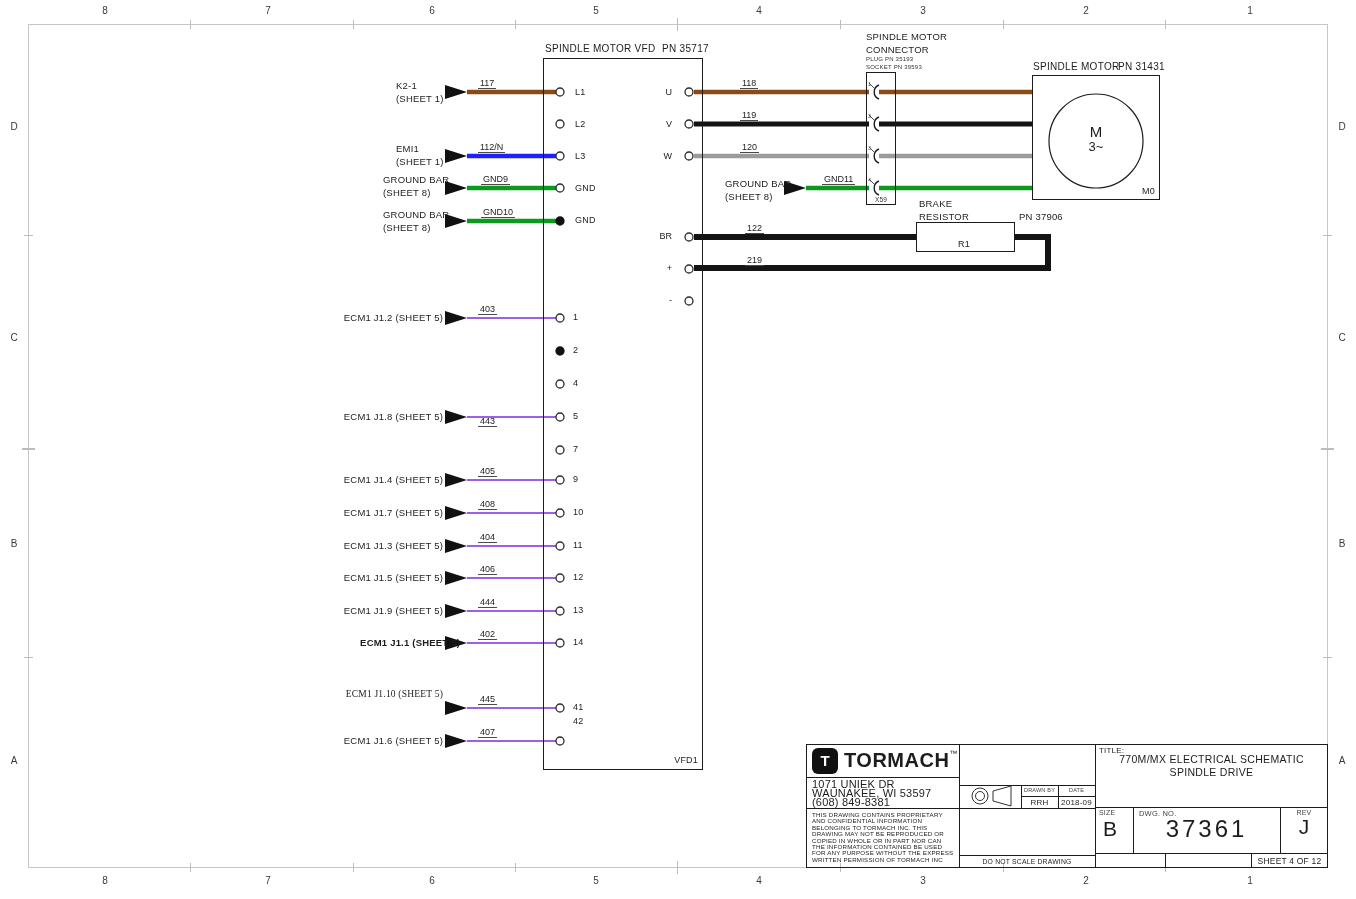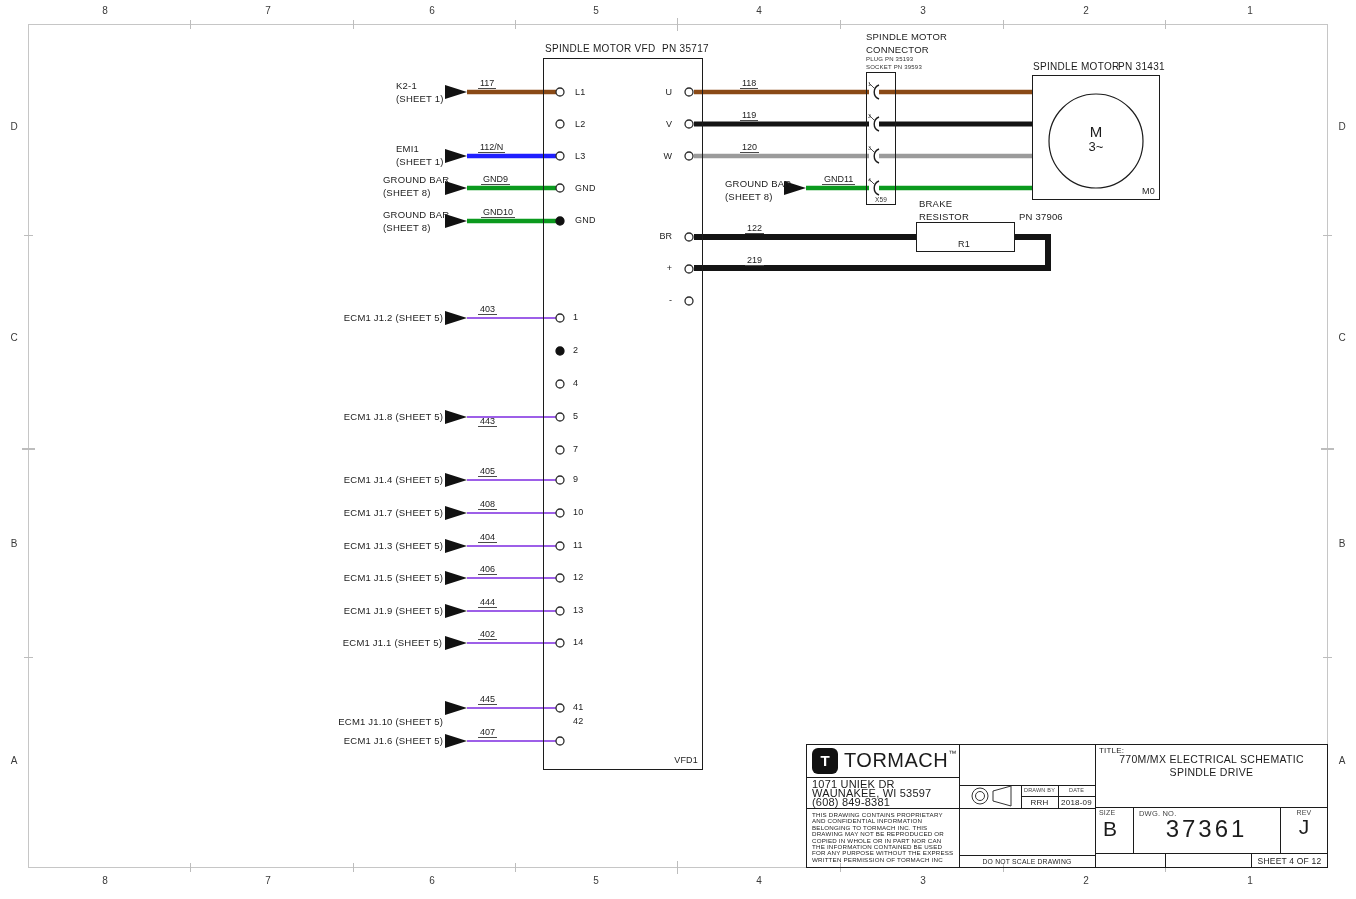--- a/index.html
+++ b/index.html
@@ -215,22 +215,22 @@
   <div class="lbl" style="left:725px;top:177px;">GROUND BAR
 (SHEET 8)</div>
 
   <div class="ecm" style="left:271px;top:312px;">ECM1 J1.2 (SHEET 5)</div>
   <div class="ecm" style="left:271px;top:411px;text-align:right;">ECM1 J1.8 (SHEET 5)</div>
   <div class="ecm" style="left:271px;top:474px;">ECM1 J1.4 (SHEET 5)</div>
   <div class="ecm" style="left:271px;top:507px;">ECM1 J1.7 (SHEET 5)</div>
   <div class="ecm" style="left:271px;top:540px;">ECM1 J1.3 (SHEET 5)</div>
   <div class="ecm" style="left:271px;top:572px;">ECM1 J1.5 (SHEET 5)</div>
   <div class="ecm" style="left:271px;top:605px;">ECM1 J1.9 (SHEET 5)</div>
-  <div class="ecm" style="left:270px;top:637px;">ECM1 J1.1 (SHEET 5)</div>
-  <div class="ecm" style="left:271px;top:716px;">ECM1 J1.10 (SHEET 5)</div>
+  <div class="ecm" style="left:288px;top:637px;font-weight:bold;">ECM1 J1.1 (SHEET 5)</div>
+  <div class="ecm" style="left:271px;top:688px;font-family:Liberation Serif, serif;">ECM1 J1.10 (SHEET 5)</div>
   <div class="ecm" style="left:271px;top:735px;">ECM1 J1.6 (SHEET 5)</div>
 
   <div class="wnum" style="left:478px;top:78px;">117</div>
   <div class="wnum" style="left:478px;top:142px;">112/N</div>
   <div class="wnum" style="left:481px;top:174px;">GND9</div>
   <div class="wnum" style="left:481px;top:207px;">GND10</div>
   <div class="wnum" style="left:740px;top:78px;">118</div>
   <div class="wnum" style="left:740px;top:110px;">119</div>
   <div class="wnum" style="left:740px;top:142px;">120</div>
   <div class="wnum" style="left:822px;top:174px;">GND11</div>
@@ -282,21 +282,21 @@
   <div class="tbline" style="left:1095px;top:807px;width:233px;height:1px;"></div>
   <div class="tbline" style="left:1095px;top:853px;width:233px;height:1px;"></div>
   <div class="tbline" style="left:1133px;top:807px;width:1px;height:46px;"></div>
   <div class="tbline" style="left:1280px;top:807px;width:1px;height:46px;"></div>
   <div class="tbline" style="left:1165px;top:853px;width:1px;height:15px;"></div>
   <div class="tbline" style="left:1251px;top:853px;width:1px;height:15px;"></div>
 
   <div class="abs" style="left:812px;top:748px;width:26px;height:26px;background:#111;border-radius:6px;color:#fff;
        font-weight:700;font-size:15px;line-height:26px;text-align:center;">T</div>
   <div class="abs" style="left:844px;top:749px;">
-    <span style="font-weight:400;font-size:20px;letter-spacing:.5px;margin-top:48px;">TORMACH</span><span style="font-size:8px;vertical-align:top;">™</span>
+    <span style="font-weight:700;font-size:20px;letter-spacing:.5px;margin-top:48px;">TORMACH</span><span style="font-size:8px;vertical-align:top;">™</span>
   </div>
 
   <div class="tbtext" style="left:812px;top:780px;font-size:11px;line-height:9px;white-space:pre-line;">1071 UNIEK DR
 WAUNAKEE, WI 53597
 (608) 849-8381</div>
   <div class="tbtext" style="left:812px;top:812px;font-size:6.2px;line-height:6.4px;white-space:pre-line;">THIS DRAWING CONTAINS PROPRIETARY
 AND CONFIDENTIAL INFORMATION
 BELONGING TO TORMACH INC. THIS
 DRAWING MAY NOT BE REPRODUCED OR
 COPIED IN WHOLE OR IN PART NOR CAN

